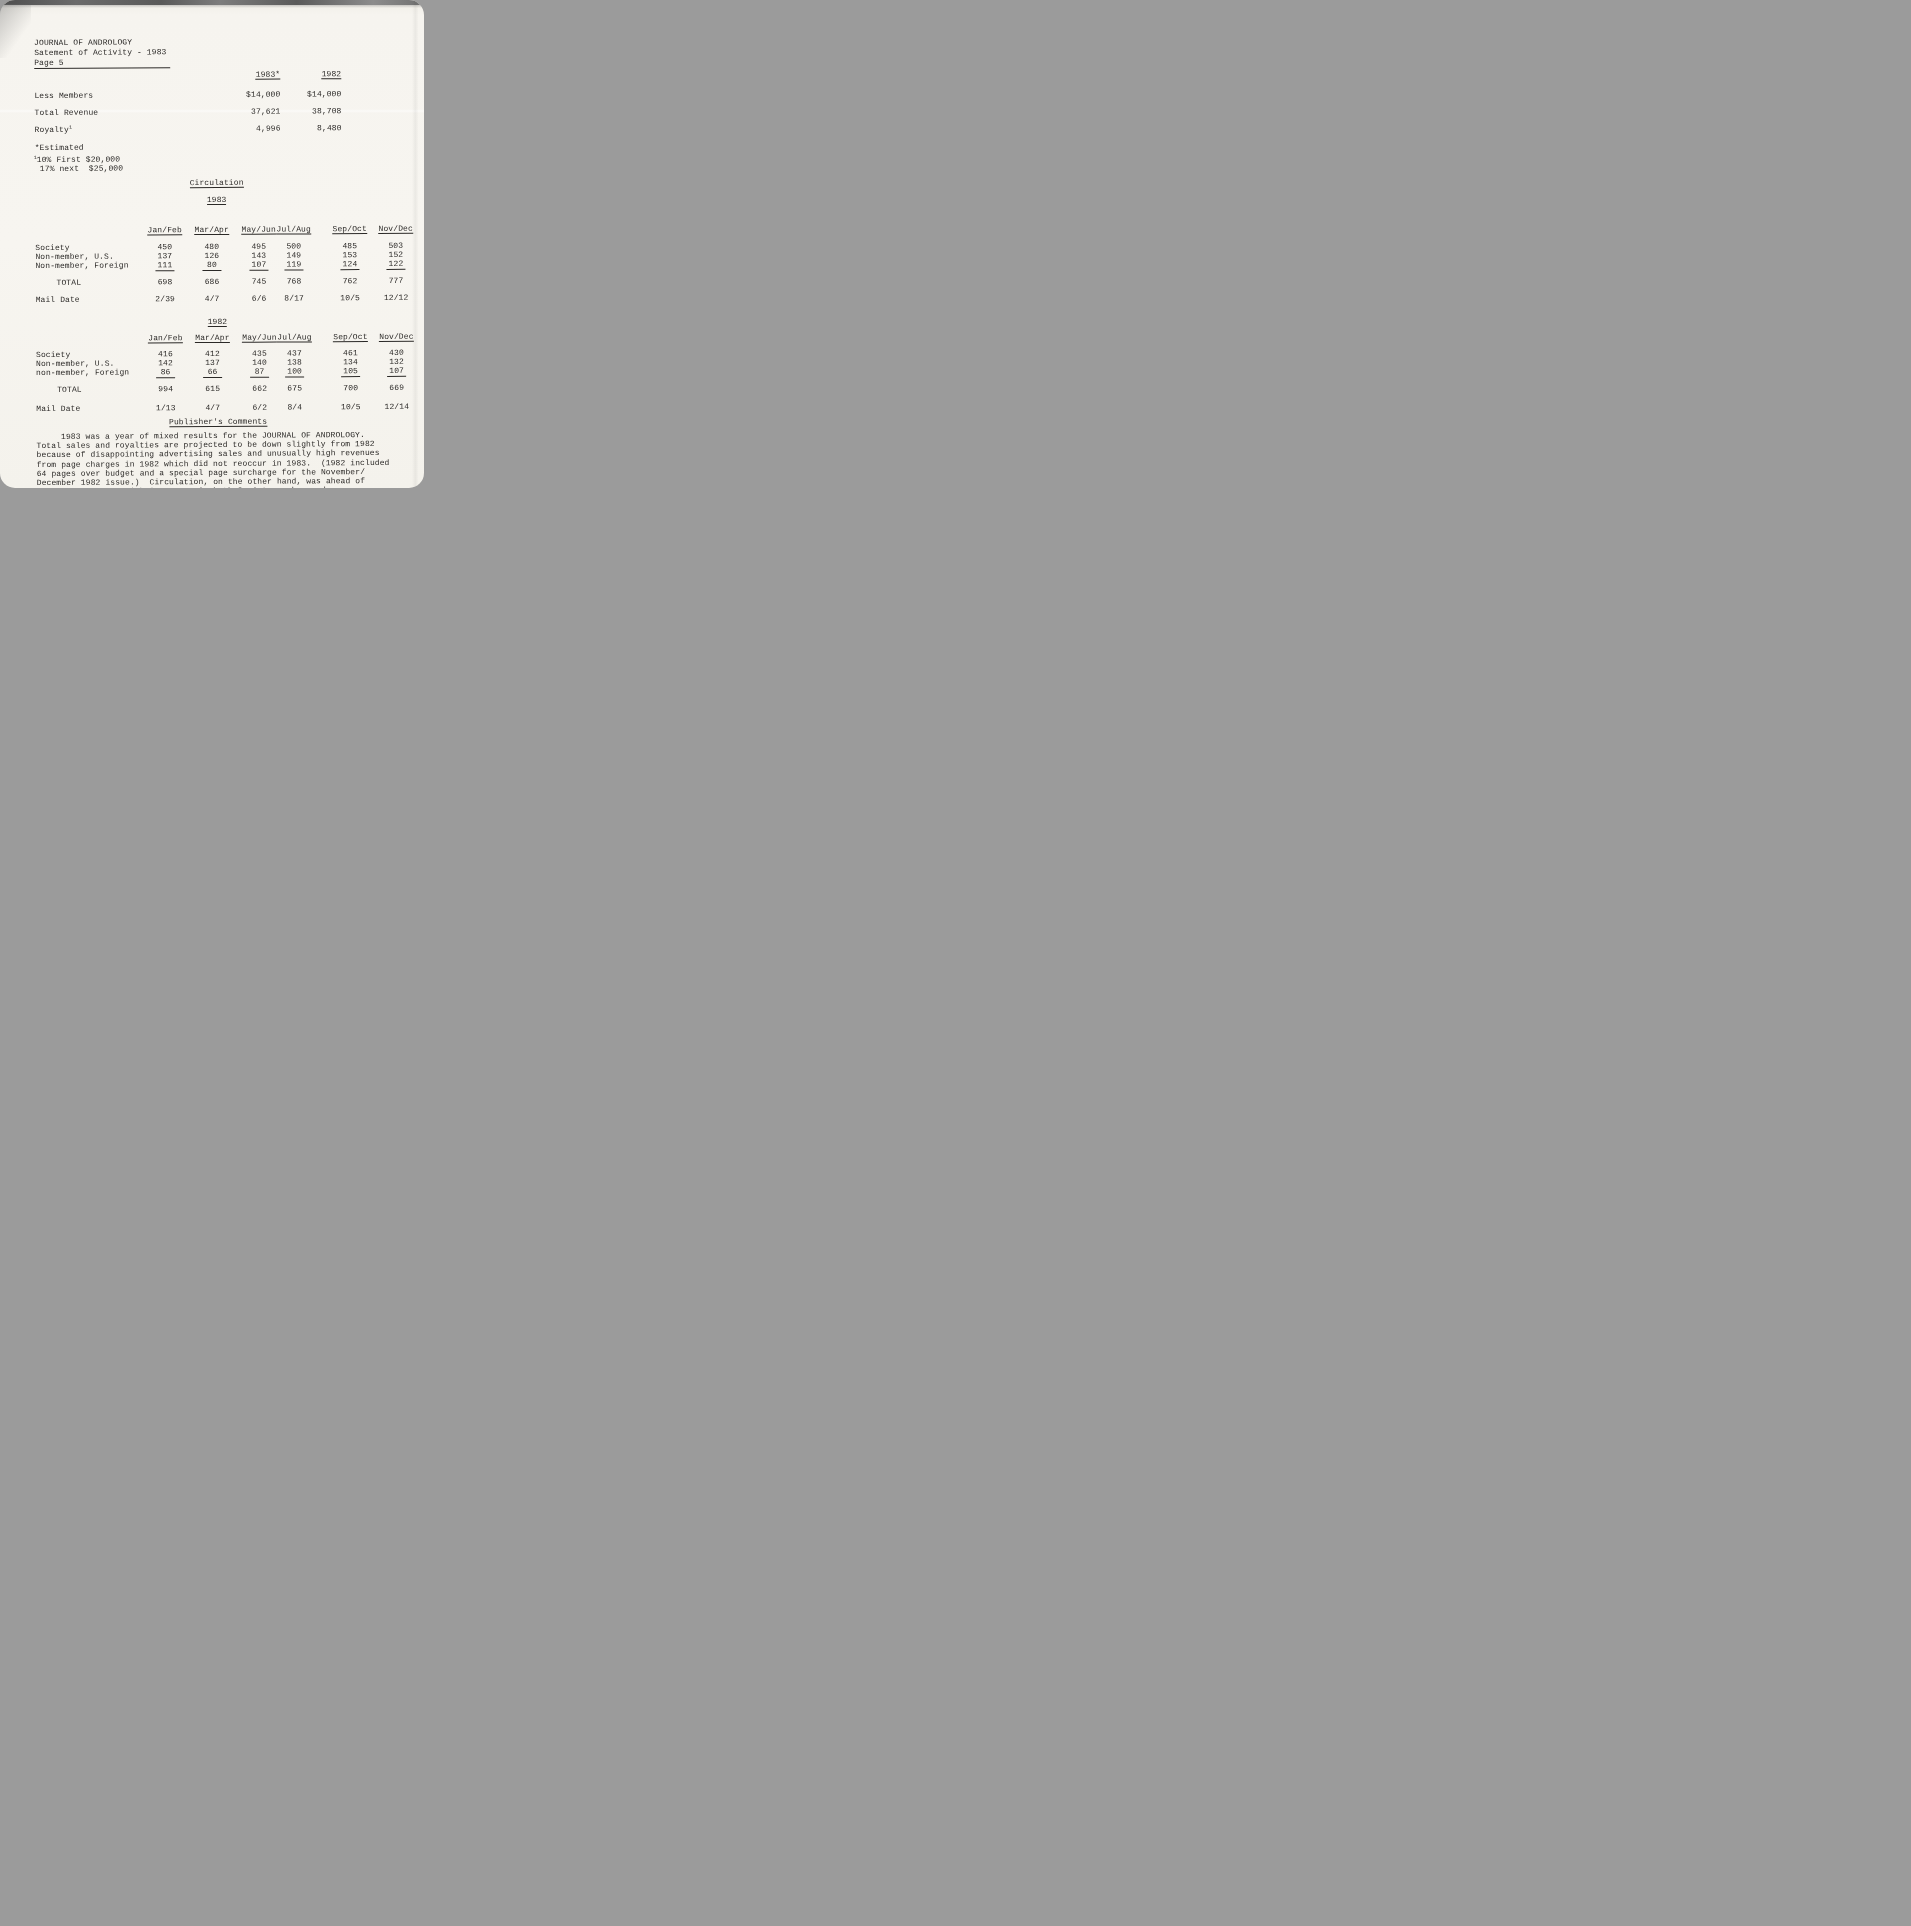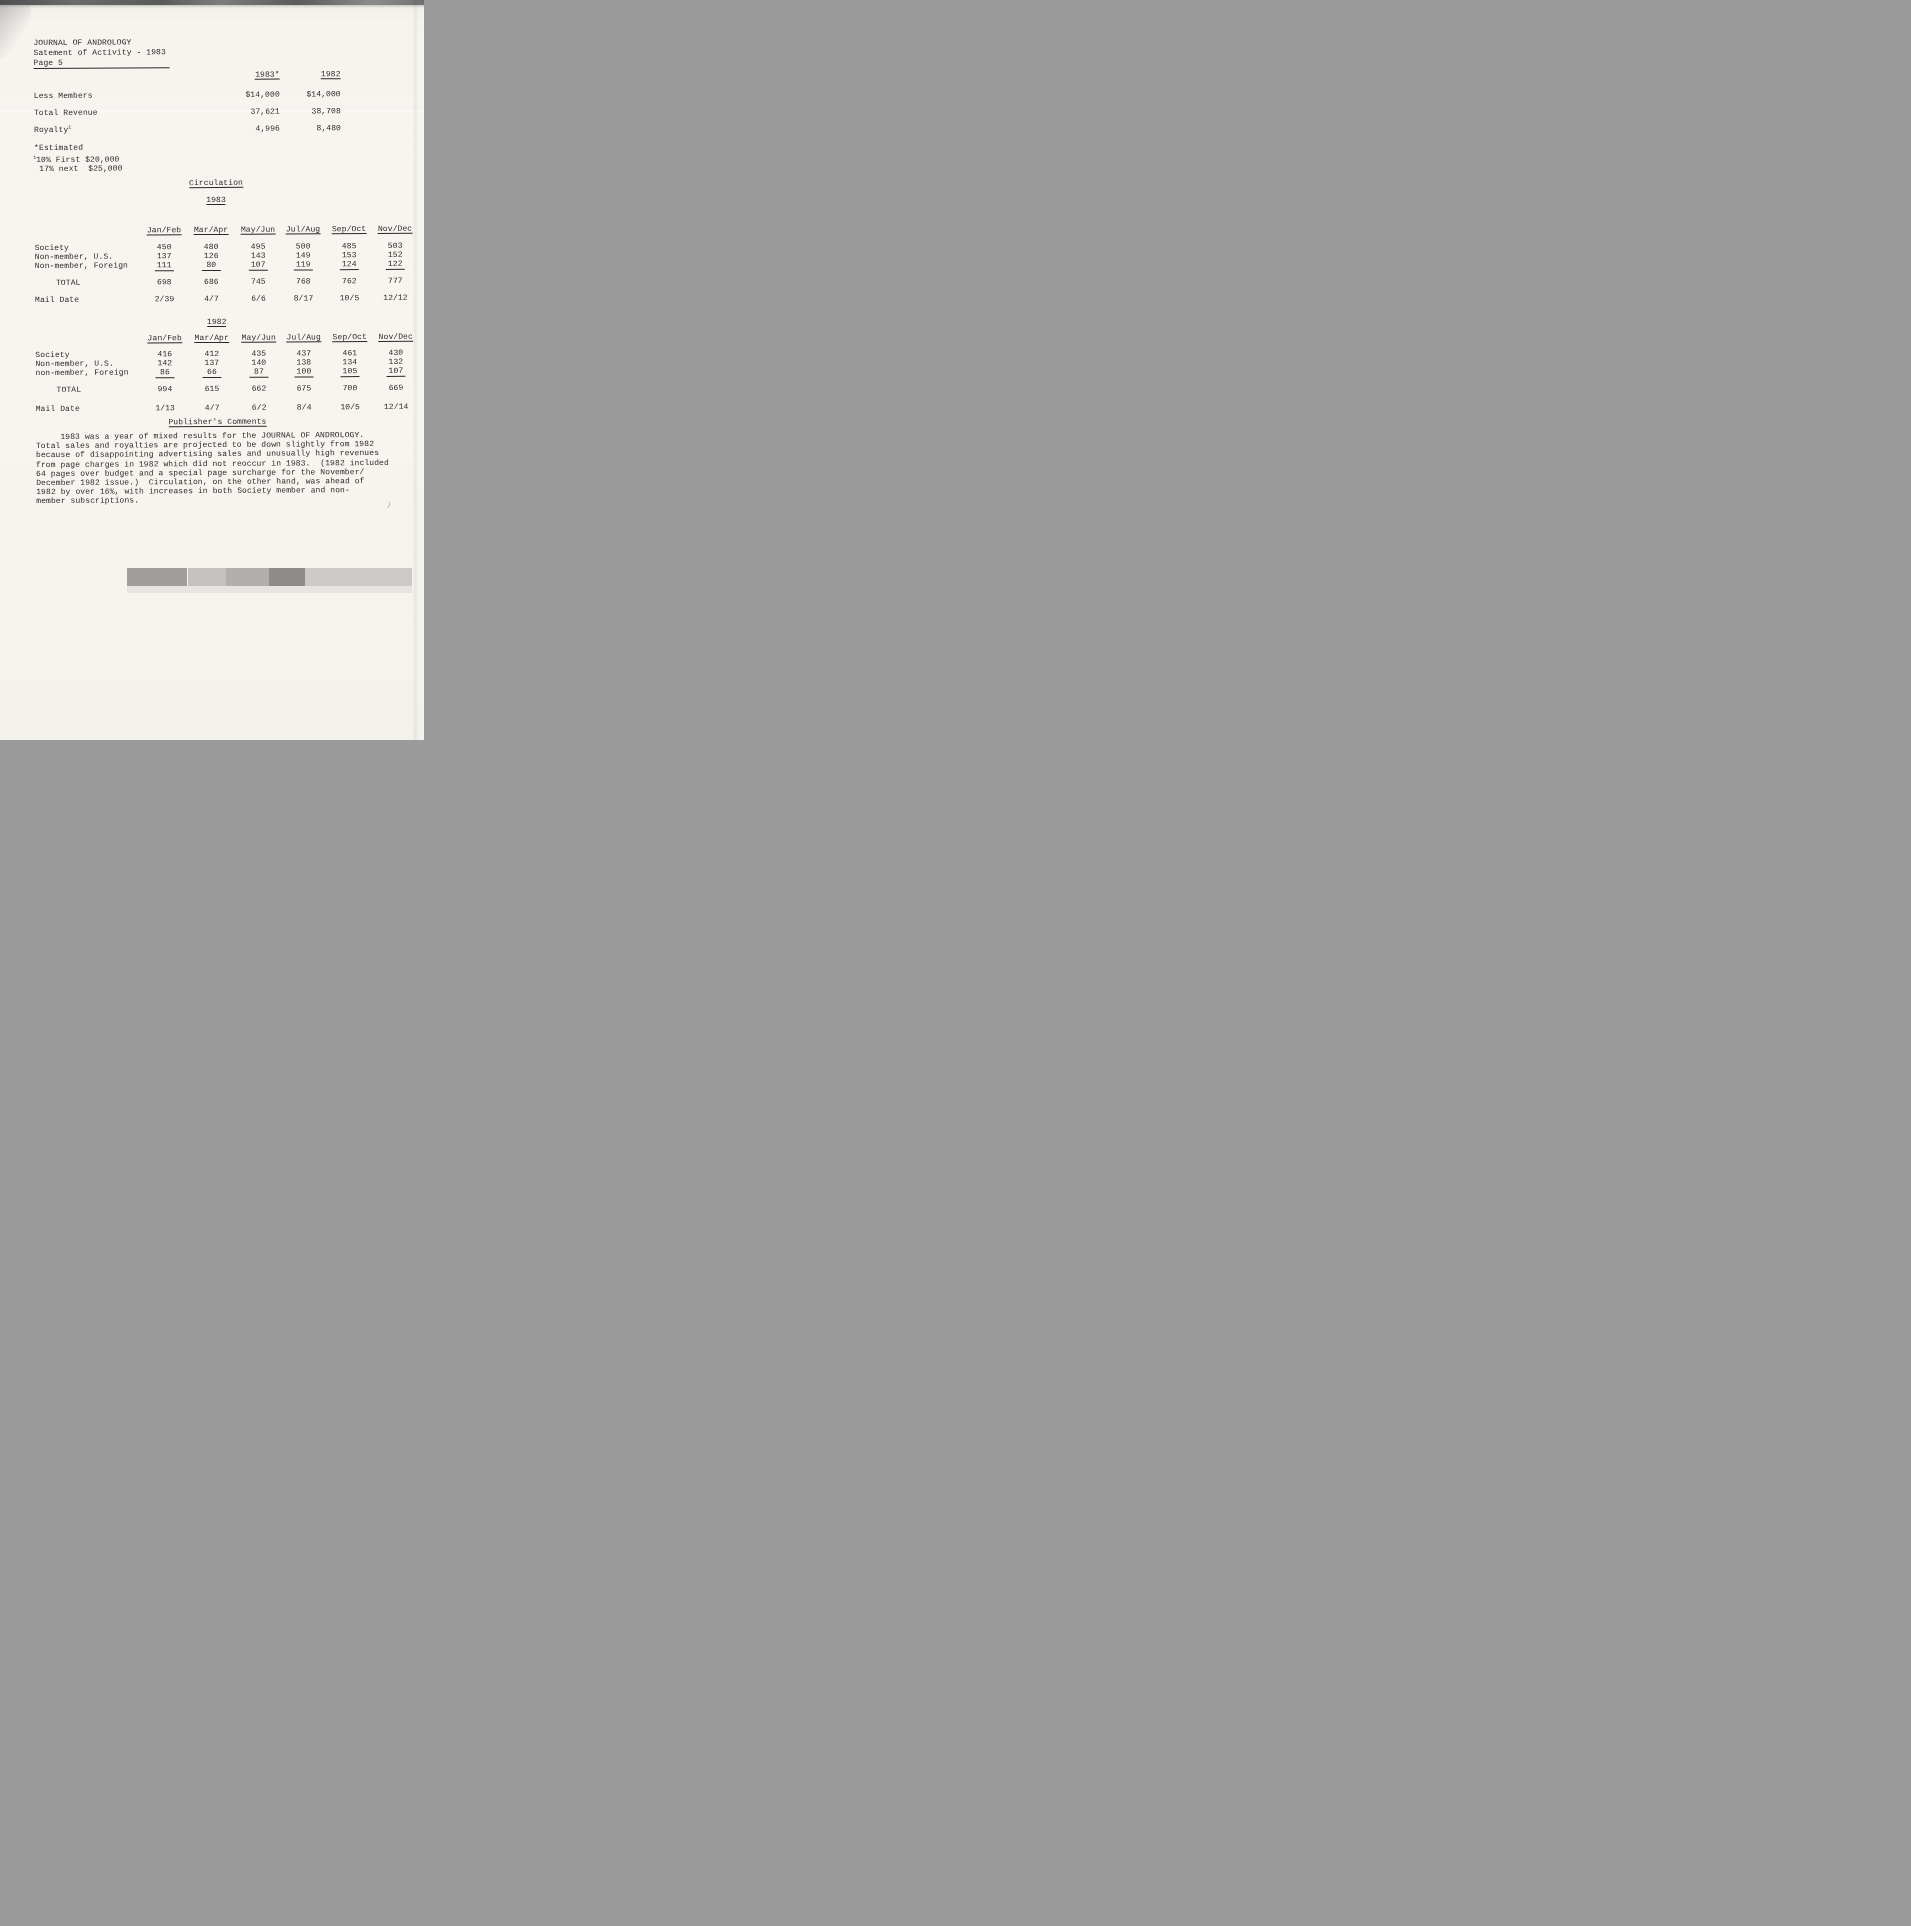--- a/index.html
+++ b/index.html
@@ -1,24 +1,24 @@
 <!DOCTYPE html>
 <html style="font-size:6.2px"><head>
 <meta charset="utf-8">
 <style>
   html,body{margin:0;padding:0;}
   body{background:#9b9b9b;font-family:"Liberation Mono","DejaVu Sans Mono",monospace;}
-  .page{position:relative;width:424px;height:740px;overflow:hidden;
+  .page{position:relative;width:424px;height:488px;overflow:hidden;
         background:linear-gradient(180deg,#efede7 0%,#f6f4ef 3%,#f7f5f0 50%,#f4f2ec 100%);
-        color:#2b2927;font-size:8px;line-height:9.2px;letter-spacing:0.1px;}
+        color:#2b2927;font-size:8px;line-height:9.2px;letter-spacing:0.1px;border-radius:15px;}
   .content{position:absolute;inset:0;transform:rotate(-.35deg);transform-origin:50% 40%;}
   .row{position:absolute;left:0;width:100%;height:9.2px;}
   .lbl{position:absolute;left:35px;white-space:pre;}
   .c{position:absolute;width:37px;text-align:center;}
-  .c0{left:146px}.c1{left:193px}.c2{left:240px}.c3{left:285px}.c4{left:331px}.c5{left:377px}
+  .c0{left:146px}.c1{left:193px}.c2{left:240px}.c3{left:275px}.c4{left:331px}.c5{left:377px}
   .fin1{position:absolute;left:227px;width:54px;text-align:right;}
   .fin2{position:absolute;left:288px;width:54px;text-align:right;}
   .centered{position:absolute;left:9.2px;width:415px;text-align:center;}
   .u{border-bottom:0.8px solid currentColor;padding-bottom:0.4px;}
   .uv{display:inline-block;min-width:19px;border-bottom:0.8px solid currentColor;padding-bottom:0.4px;}
   sup{font-size:5px;letter-spacing:0;position:relative;top:-2.7px;vertical-align:baseline;}
   .paragraph{position:absolute;left:35px;width:372px;white-space:pre-wrap;}
   .underline-rule{position:absolute;height:0.8px;background:currentColor;}
   
   .top-band{position:absolute;top:0;left:0;width:100%;height:4.6px;

